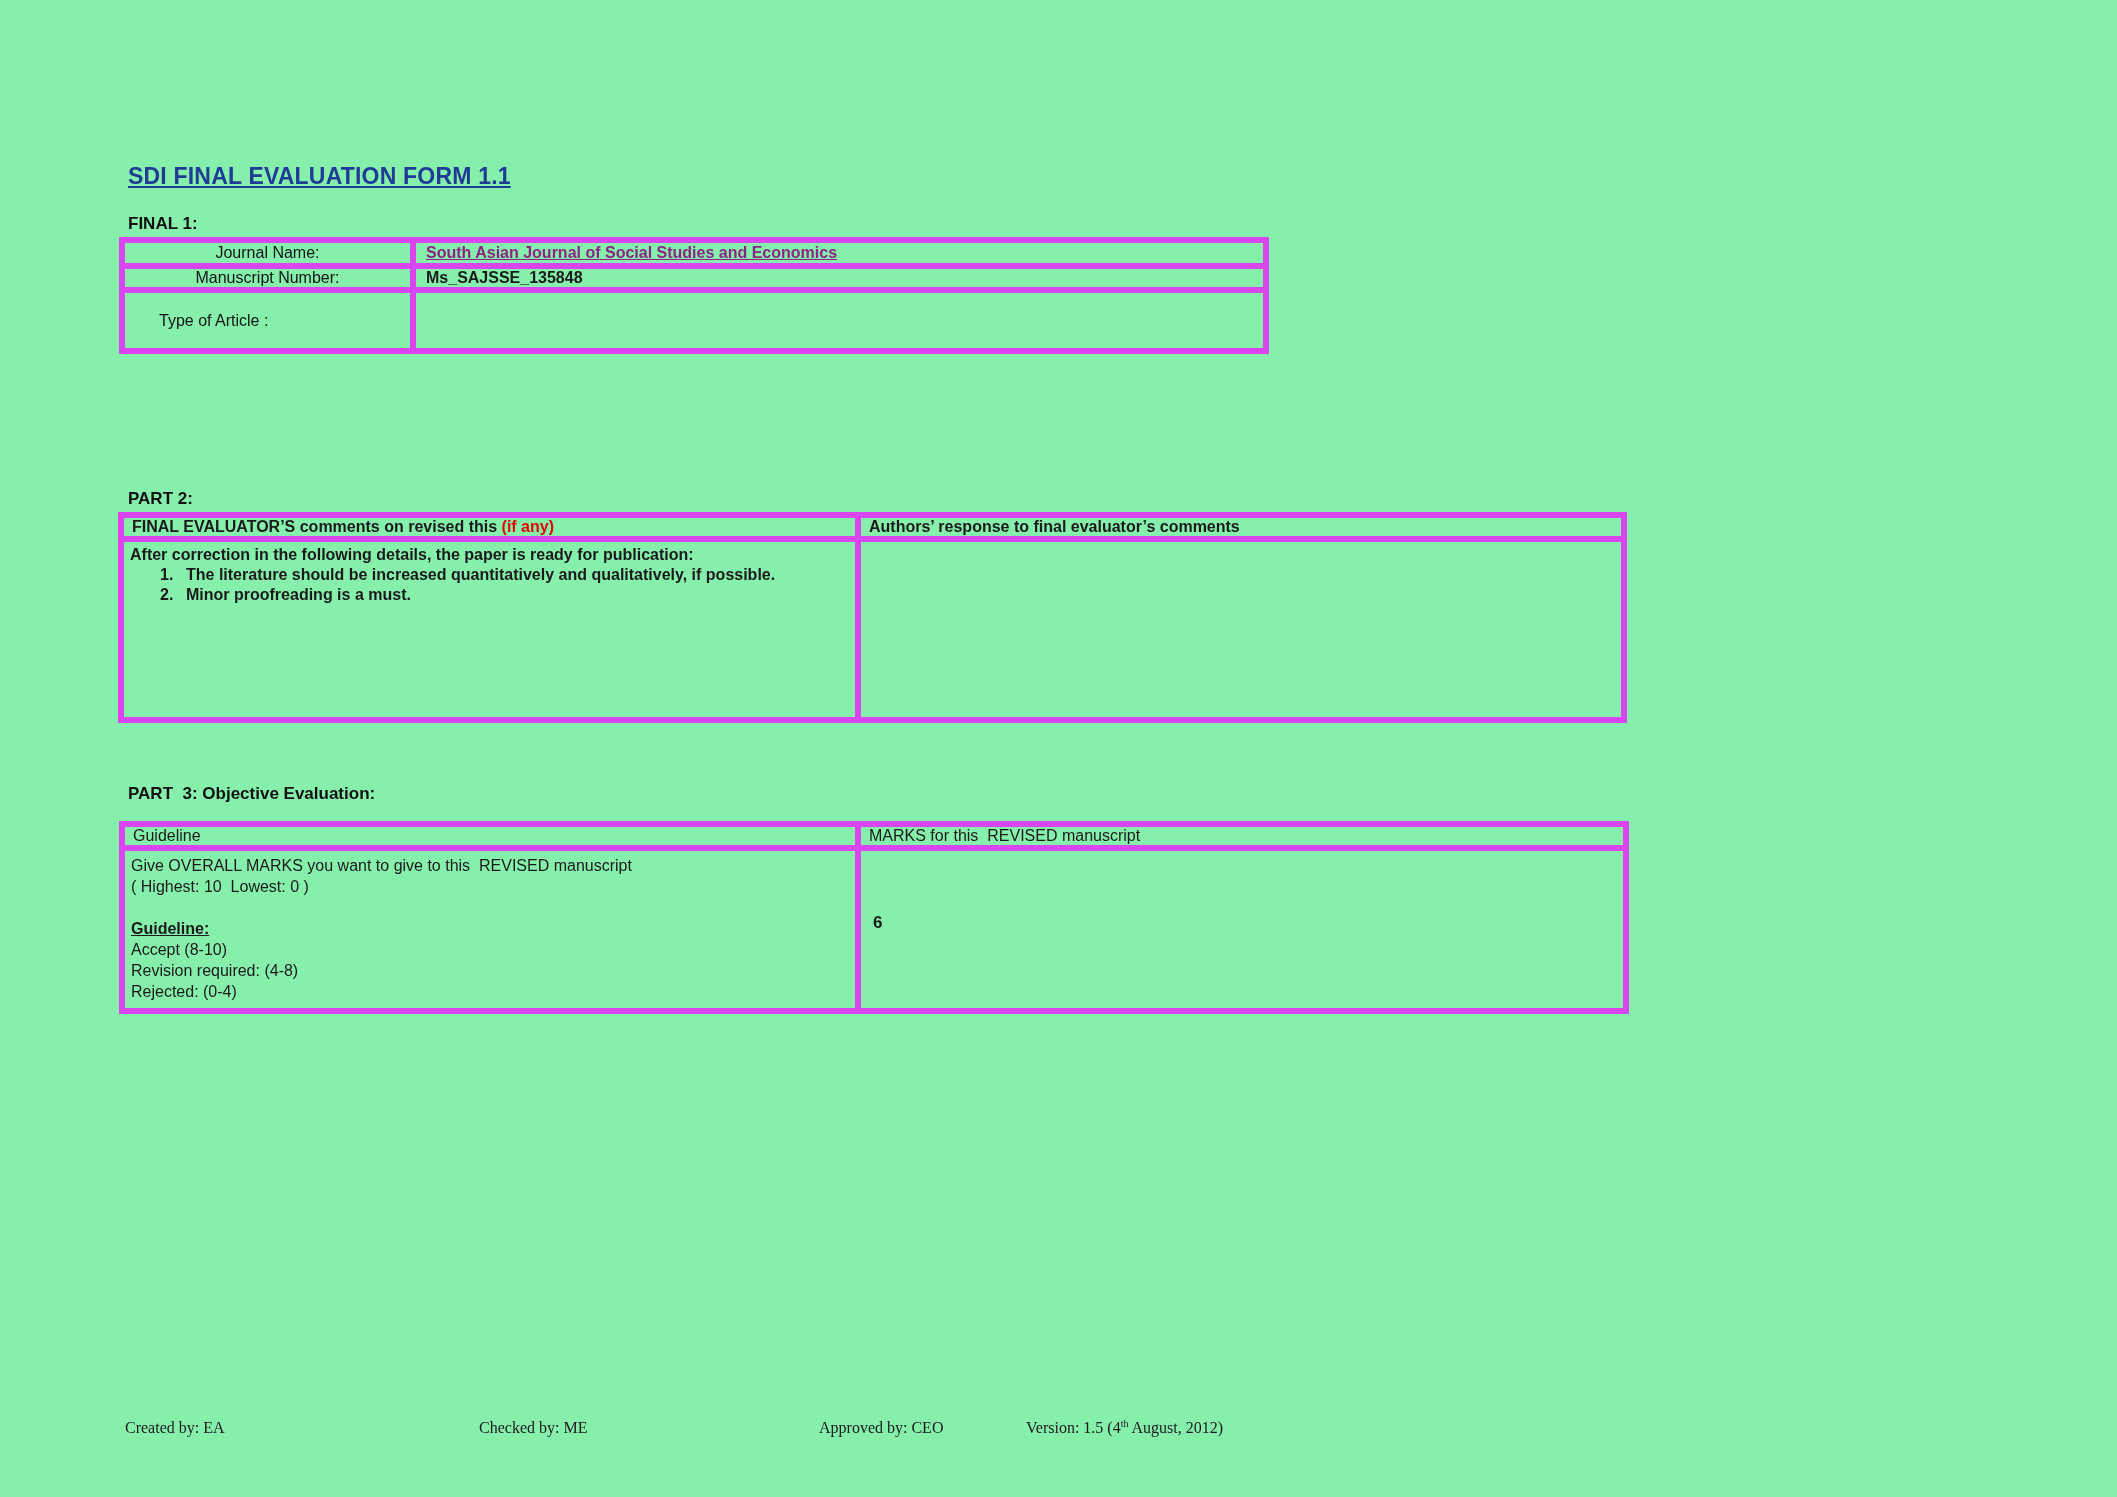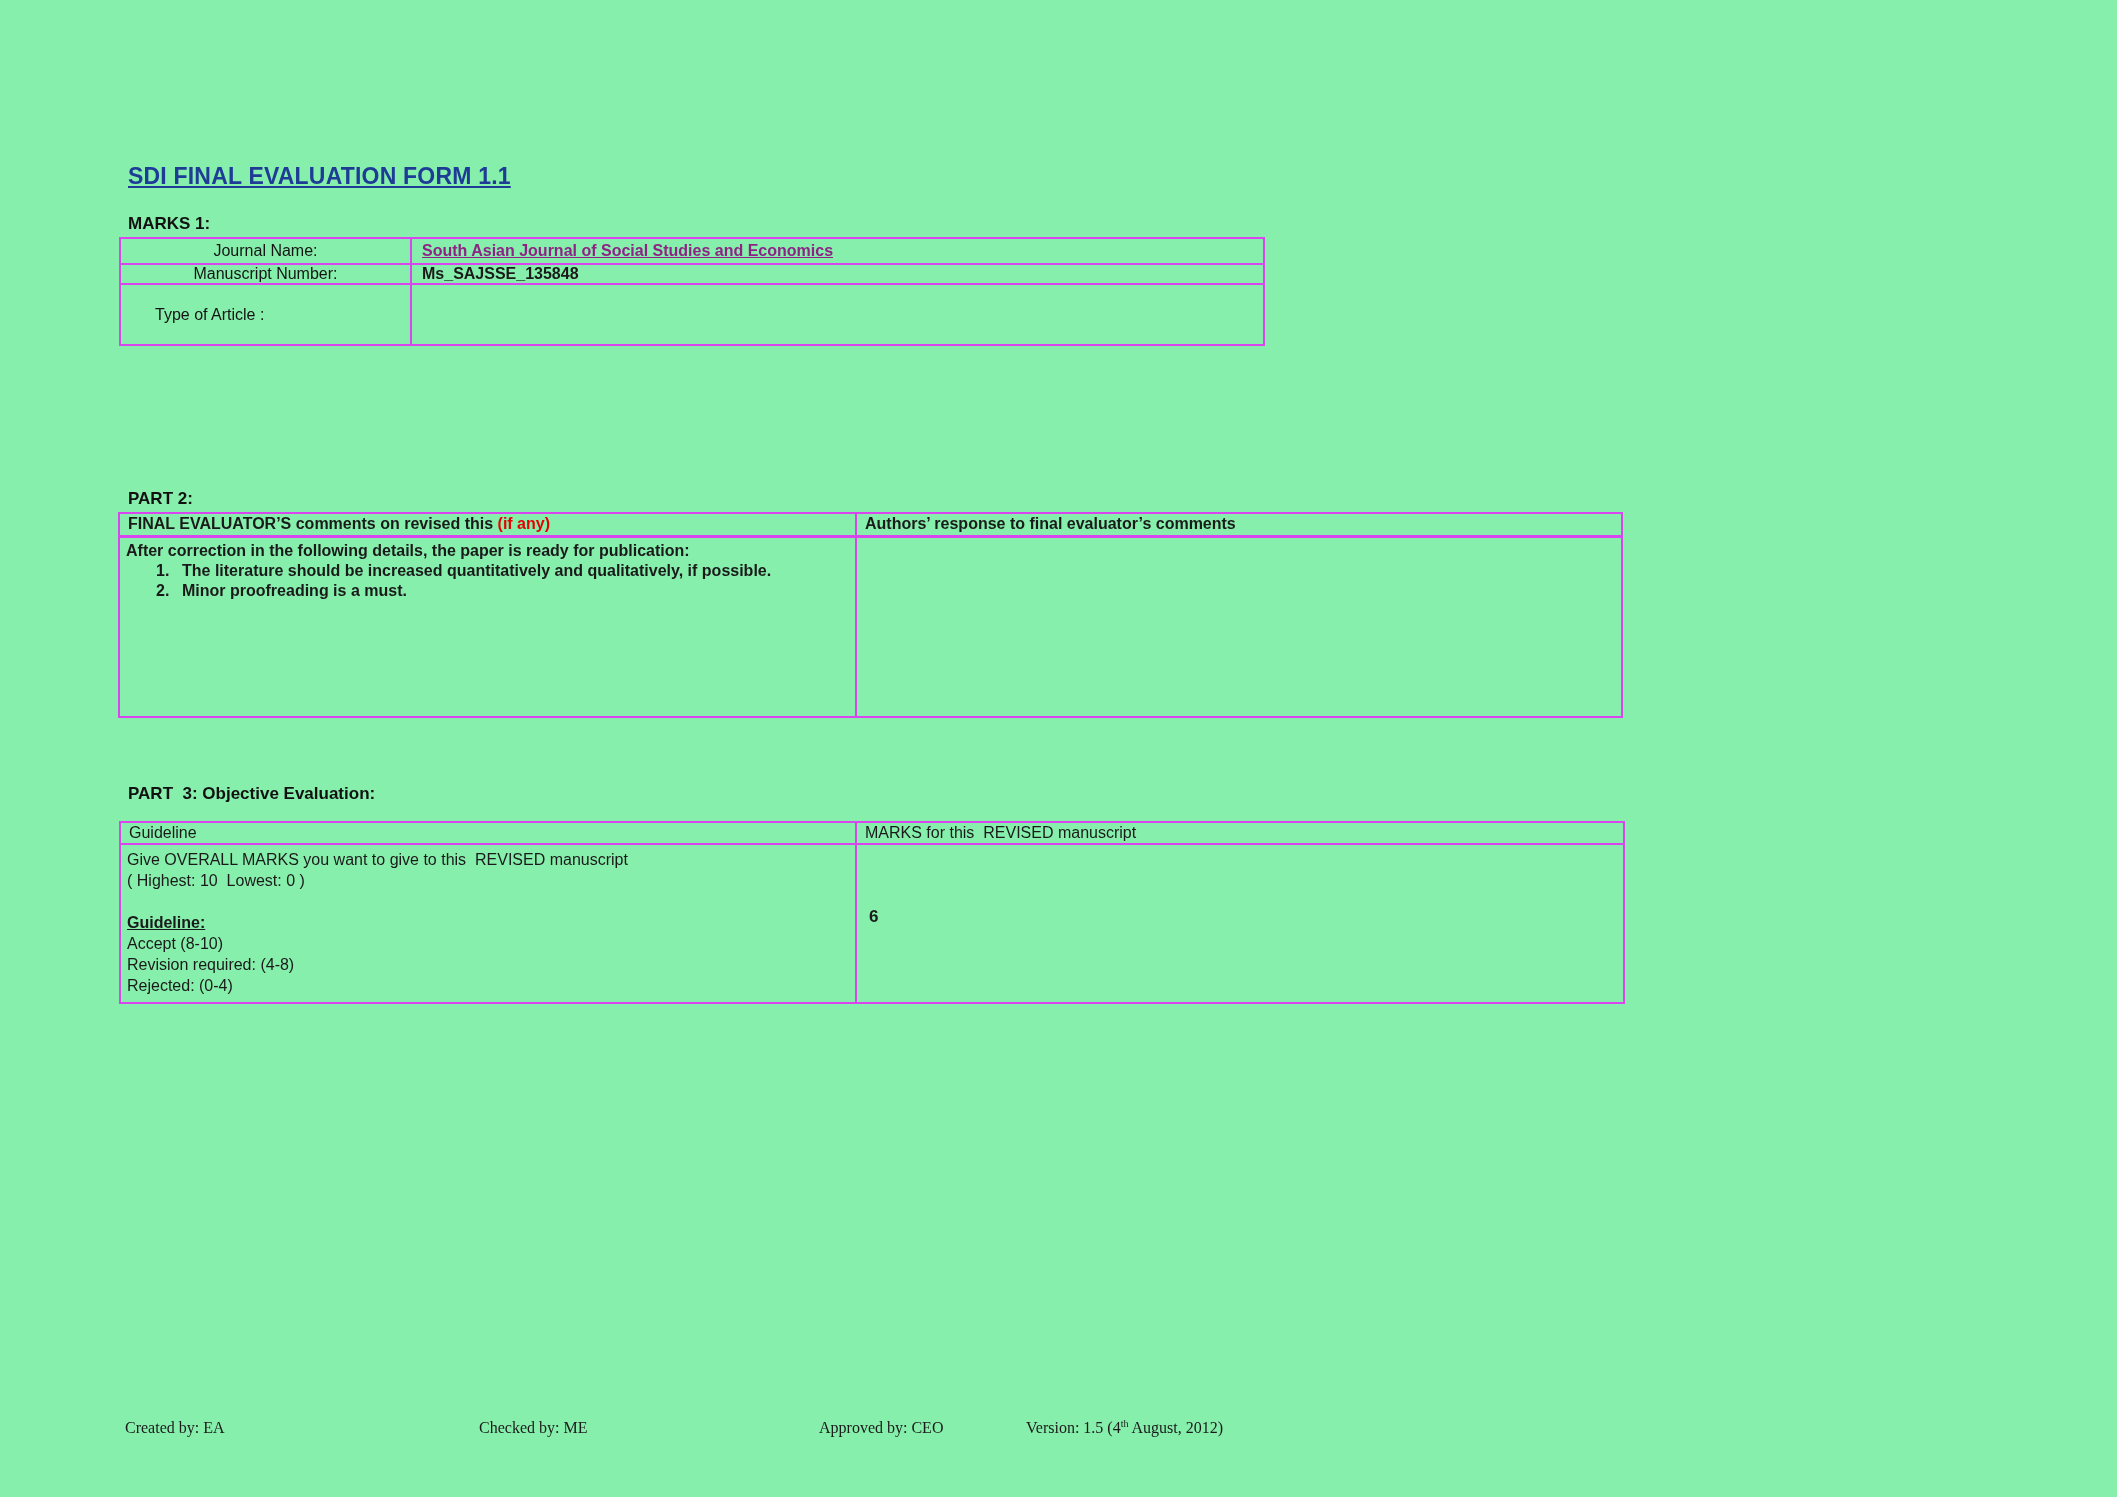--- a/index.html
+++ b/index.html
@@ -22,21 +22,21 @@
     color:#1e3c96;
     text-decoration:underline;
     letter-spacing:0.2px;
   }
   .part-label{
     font-size:17px; font-weight:bold; color:#111;
   }
 
   
   table{border-collapse:collapse; table-layout:fixed;}
-  td{border:2px solid #d946ef; vertical-align:middle; font-size:16px; padding:0; overflow:hidden;}
+  td{border:6px solid #d946ef; vertical-align:middle; font-size:16px; padding:0; overflow:hidden;}
 
   
   .t1{left:119px; top:237px; width:1144px;}
   .t1 .lbl{text-align:center; color:#141414;}
   .t1 .lbl-left{text-align:left; padding-left:34px;}
   .t1 .val{padding-left:10px; font-weight:bold;}
   .journal-link{color:#8e2386; text-decoration:underline; font-weight:bold;}
 
   
   .t2{left:118px; top:512px; width:1503px;}
@@ -66,21 +66,21 @@
   }
   .sup{font-size:10px; vertical-align:super; line-height:0;}
 </style>
 </head>
 <body>
 
 <div class="page">
 
   <div class="abs doc-title">SDI FINAL EVALUATION FORM 1.1</div>
 
-  <div class="abs part-label" style="left:128px; top:214px;">MARKS 1:</div>
+  <div class="abs part-label" style="left:128px; top:214px;">FINAL 1:</div>
 
   <table class="abs t1">
     <colgroup>
         <col style="width:291px">
         <col style="width:853px">
       </colgroup>
     <tbody>
         <tr style="height:26px;">
       <td class="lbl">Journal Name:</td>
       <td class="val"><span class="journal-link">South Asian Journal of Social Studies and Economics</span></td>

